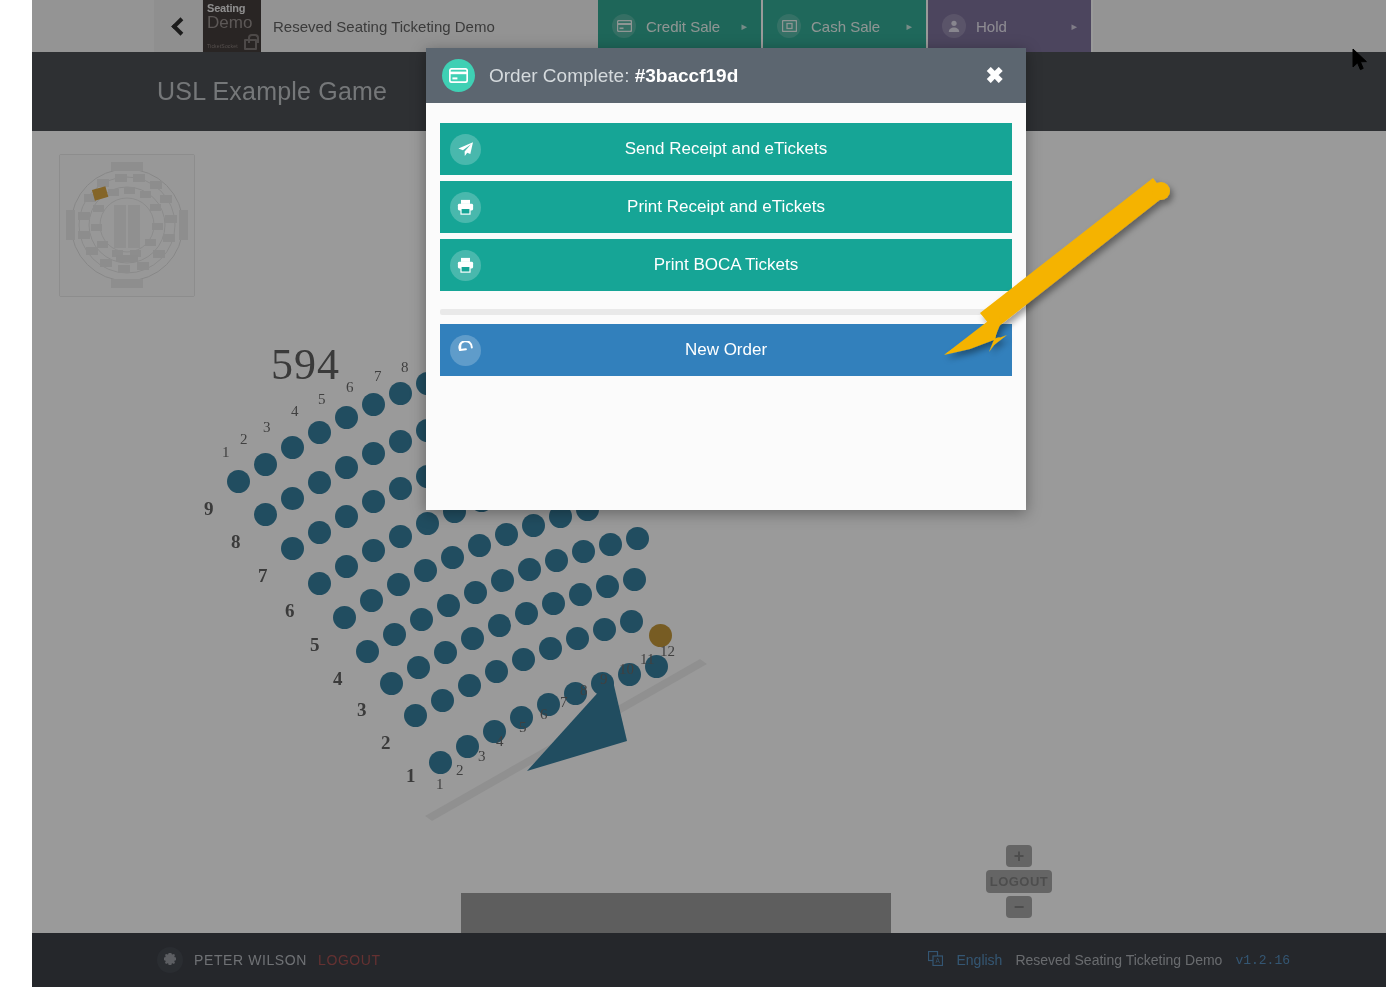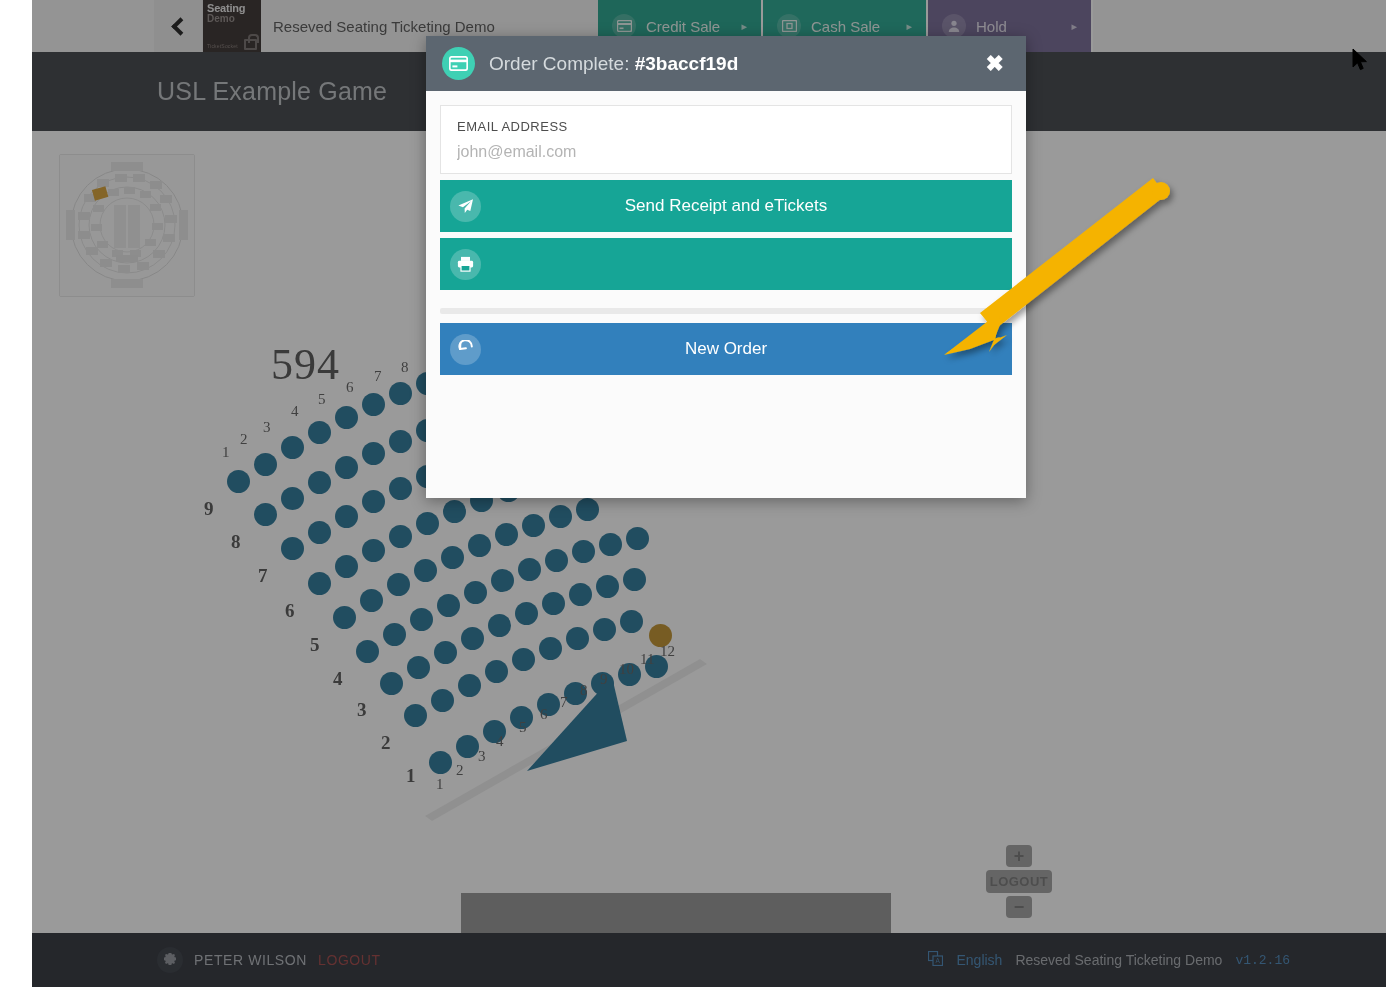--- a/index.html
+++ b/index.html
@@ -32,21 +32,21 @@
     display:inline-block; width: 13px; height: 13px;
     border-left: 4px solid #111; border-bottom: 4px solid #111;
     transform: rotate(45deg); margin-left: 5px;
   }
   .event-thumb {
     width: 58px; margin: 0; background: #2b2220;
     display: flex; flex-direction: column; justify-content: space-between;
     padding: 3px 4px; position: relative; overflow: hidden;
   }
   .thumb-l1 { font-size: 11px; font-weight: bold; color: #e8e8e8; line-height: 1.05; letter-spacing: -0.2px;}
-  .thumb-l2 { font-size: 10px; color: #8b8380; line-height: 1.05; margin-top:-1px;font-weight:bold;}
+  .thumb-l2 { font-size: 17px; color: #8b8380; line-height: 1.05; margin-top:-1px;}
   .thumb-l3 { font-size: 5px; color: #7d7470; letter-spacing: 0.2px; }
   .thumb-lock {
     position:absolute; right: 4px; bottom: 2px; width: 13px; height: 11px;
     border: 2px solid #6f6764; border-radius: 1px;
   }
   .thumb-lock::before {
     content:""; position:absolute; left:2px; top:-7px; width:7px; height:7px;
     border: 2px solid #6f6764; border-bottom: none; border-radius: 4px 4px 0 0;
   }
   .event-name {
@@ -171,21 +171,21 @@
   .foot-ver { font-family: "Liberation Mono", monospace; font-size: 13px; color: #3f7fb5; }
 
   
   .dim {
     position: absolute; inset: 0; background: rgba(40,40,40,0.47);
     z-index: 40;
   }
 
   
   .modal {
-    position: absolute; left: 394px; top: 36px; width: 600px; height: 462px;
+    position: absolute; left: 394px; top: 48px; width: 600px; height: 462px;
     background: #fbfbfb; z-index: 60;
     box-shadow: 0 3px 14px rgba(0,0,0,.35);
   }
   .modal-head {
     height: 55px; background: #5c6670;
     display: flex; align-items: center; padding: 0 16px; gap: 14px;
   }
   .modal-head-ico {
     width: 33px; height: 33px; border-radius: 50%; background: #3fd0b4;
     display: flex; align-items: center; justify-content: center; flex:0 0 auto;
@@ -543,43 +543,50 @@
             <rect x="0.8" y="0.8" width="17.4" height="13.4" rx="2" fill="none" stroke="#ffffff" stroke-width="1.7"></rect>
             <rect x="0.8" y="3.6" width="17.4" height="2.6" fill="#ffffff"></rect>
             <rect x="3.4" y="9.4" width="5" height="2" fill="#ffffff"></rect>
           </svg>
       </span>
       <span class="modal-title"><span>Order Complete: </span><b>#3baccf19d</b></span>
       <span class="modal-close">✖</span>
     </div>
 
     <div class="modal-body">
-      <div class="email-box">
-        <label class="email-lbl">EMAIL ADDRESS</label>
-        <input class="email-input" type="text" value="" placeholder="john@email.com" style="">
-      </div>
 
       <button class="act-btn teal">
         <span class="act-ico">
           <svg width="17" height="17" viewBox="0 0 17 17">
               <path d="M16 1.2L1.4 7.6l4.5 1.7L14 3.2 7.6 10.5l.2 4.6 2.4-3.3 3.1 1.3z" fill="#ffffff"></path>
             </svg>
         </span>
         <span class="act-lbl">Send Receipt and eTickets</span>
       </button>
-
 
       <button class="act-btn teal">
         <span class="act-ico">
           <svg width="17" height="16" viewBox="0 0 17 16">
               <rect x="4" y="0.9" width="9" height="4" fill="#ffffff"></rect>
               <rect x="0.9" y="4.8" width="15.2" height="6.6" rx="1.4" fill="#ffffff"></rect>
               <rect x="4" y="9.4" width="9" height="5.7" fill="#16a596" stroke="#ffffff" stroke-width="1.2"></rect>
             </svg>
         </span>
+        <span class="act-lbl">Print Receipt and eTickets</span>
+      </button>
+
+      <button class="act-btn teal">
+        <span class="act-ico">
+          <svg width="17" height="16" viewBox="0 0 17 16">
+              <rect x="4" y="0.9" width="9" height="4" fill="#ffffff"></rect>
+              <rect x="0.9" y="4.8" width="15.2" height="6.6" rx="1.4" fill="#ffffff"></rect>
+              <rect x="4" y="9.4" width="9" height="5.7" fill="#16a596" stroke="#ffffff" stroke-width="1.2"></rect>
+            </svg>
+        </span>
+        <span class="act-lbl">Print BOCA Tickets</span>
       </button>
 
       <div class="modal-sep"></div>
 
       <button class="act-btn blue">
         <span class="act-ico">
           <svg width="18" height="18" viewBox="0 0 18 18">
               <path d="M14.8 6.5A6.2 6.2 0 103 9" fill="none" stroke="#ffffff" stroke-width="2" stroke-linecap="round"></path>
               <polyline points="3.4,3.2 3.1,9.1 8.9,8.3" fill="none" stroke="#ffffff" stroke-width="2" stroke-linecap="round" stroke-linejoin="round"></polyline>
             </svg>

